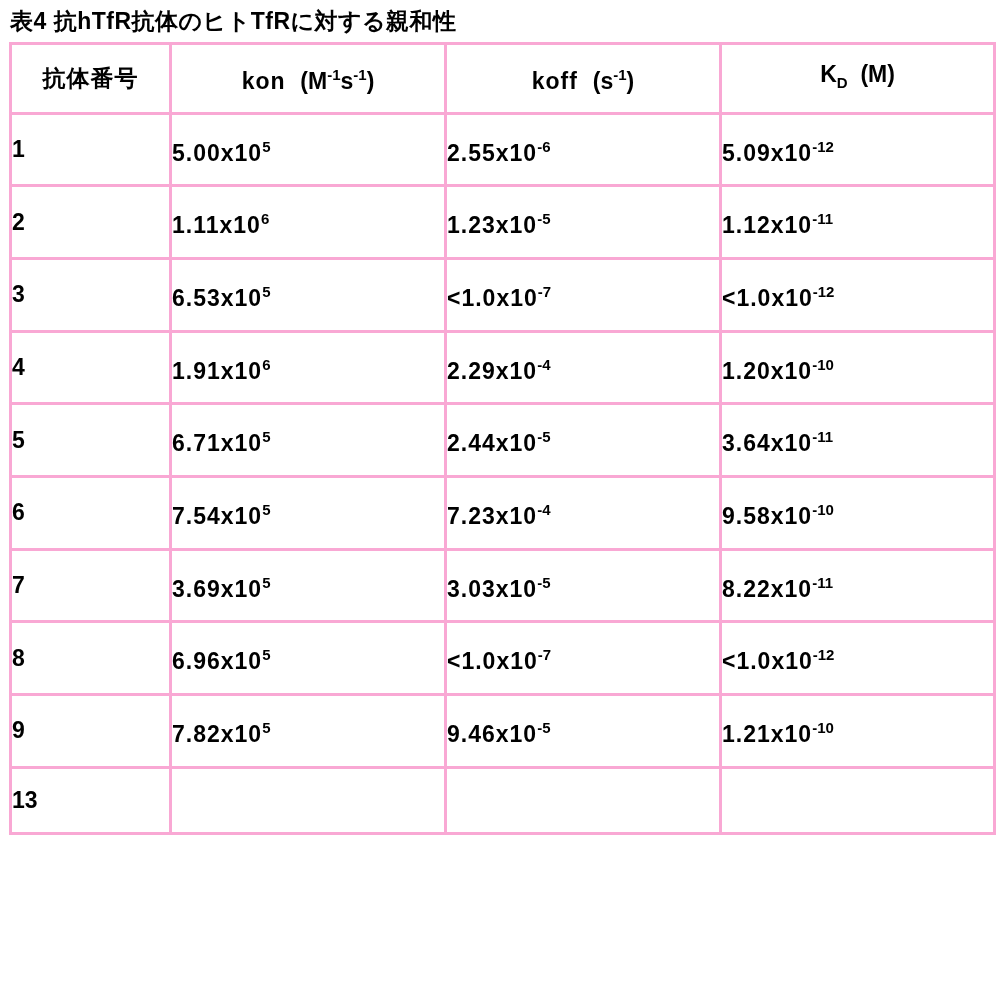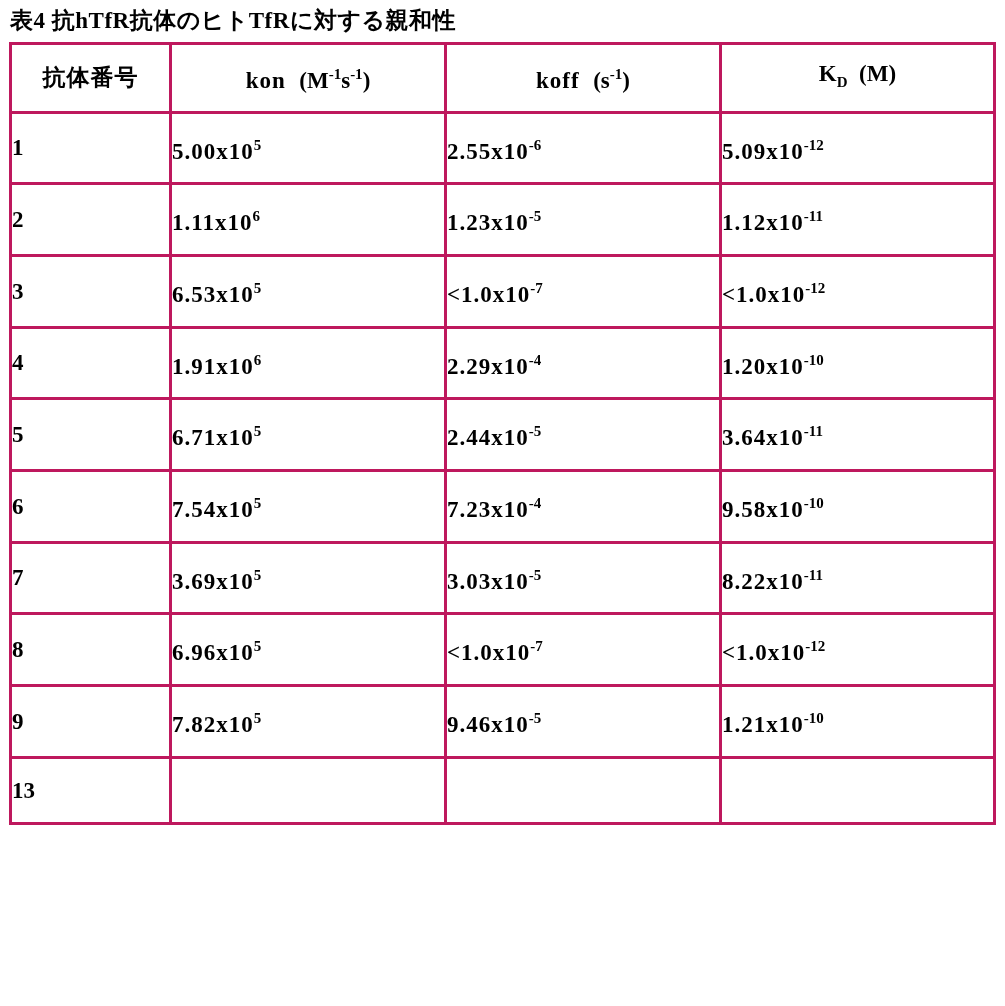--- a/index.html
+++ b/index.html
@@ -13,39 +13,38 @@
     font-family: "Liberation Sans", sans-serif;
     color: #000000;
     overflow: hidden;
   }
   .page {
     position: relative;
     width: 1005px;
     height: 868px;
     box-sizing: border-box;
     padding: 6px 8px 16px 8px;
-    font-family: Liberation Serif, serif;
   }
   .caption {
     font-size: 23px;
     font-weight: bold;
     letter-spacing: 0.5px;
     line-height: 30px;
     margin: 0 0 6px 2px;
     white-space: nowrap;
   }
   table.affinity {
     border-collapse: collapse;
     width: 984px;
     table-layout: fixed;
     margin-left: 1px;
   }
   table.affinity th,
   table.affinity td {
-    border: 3px solid #be185d;
+    border: 3px solid #f9a8d4;
     vertical-align: middle;
     font-weight: bold;
     font-size: 23px;
     padding: 0;
     height: 63px;
     line-height: 63px;
     white-space: nowrap;
   }
   table.affinity thead th {
     height: 58px;

